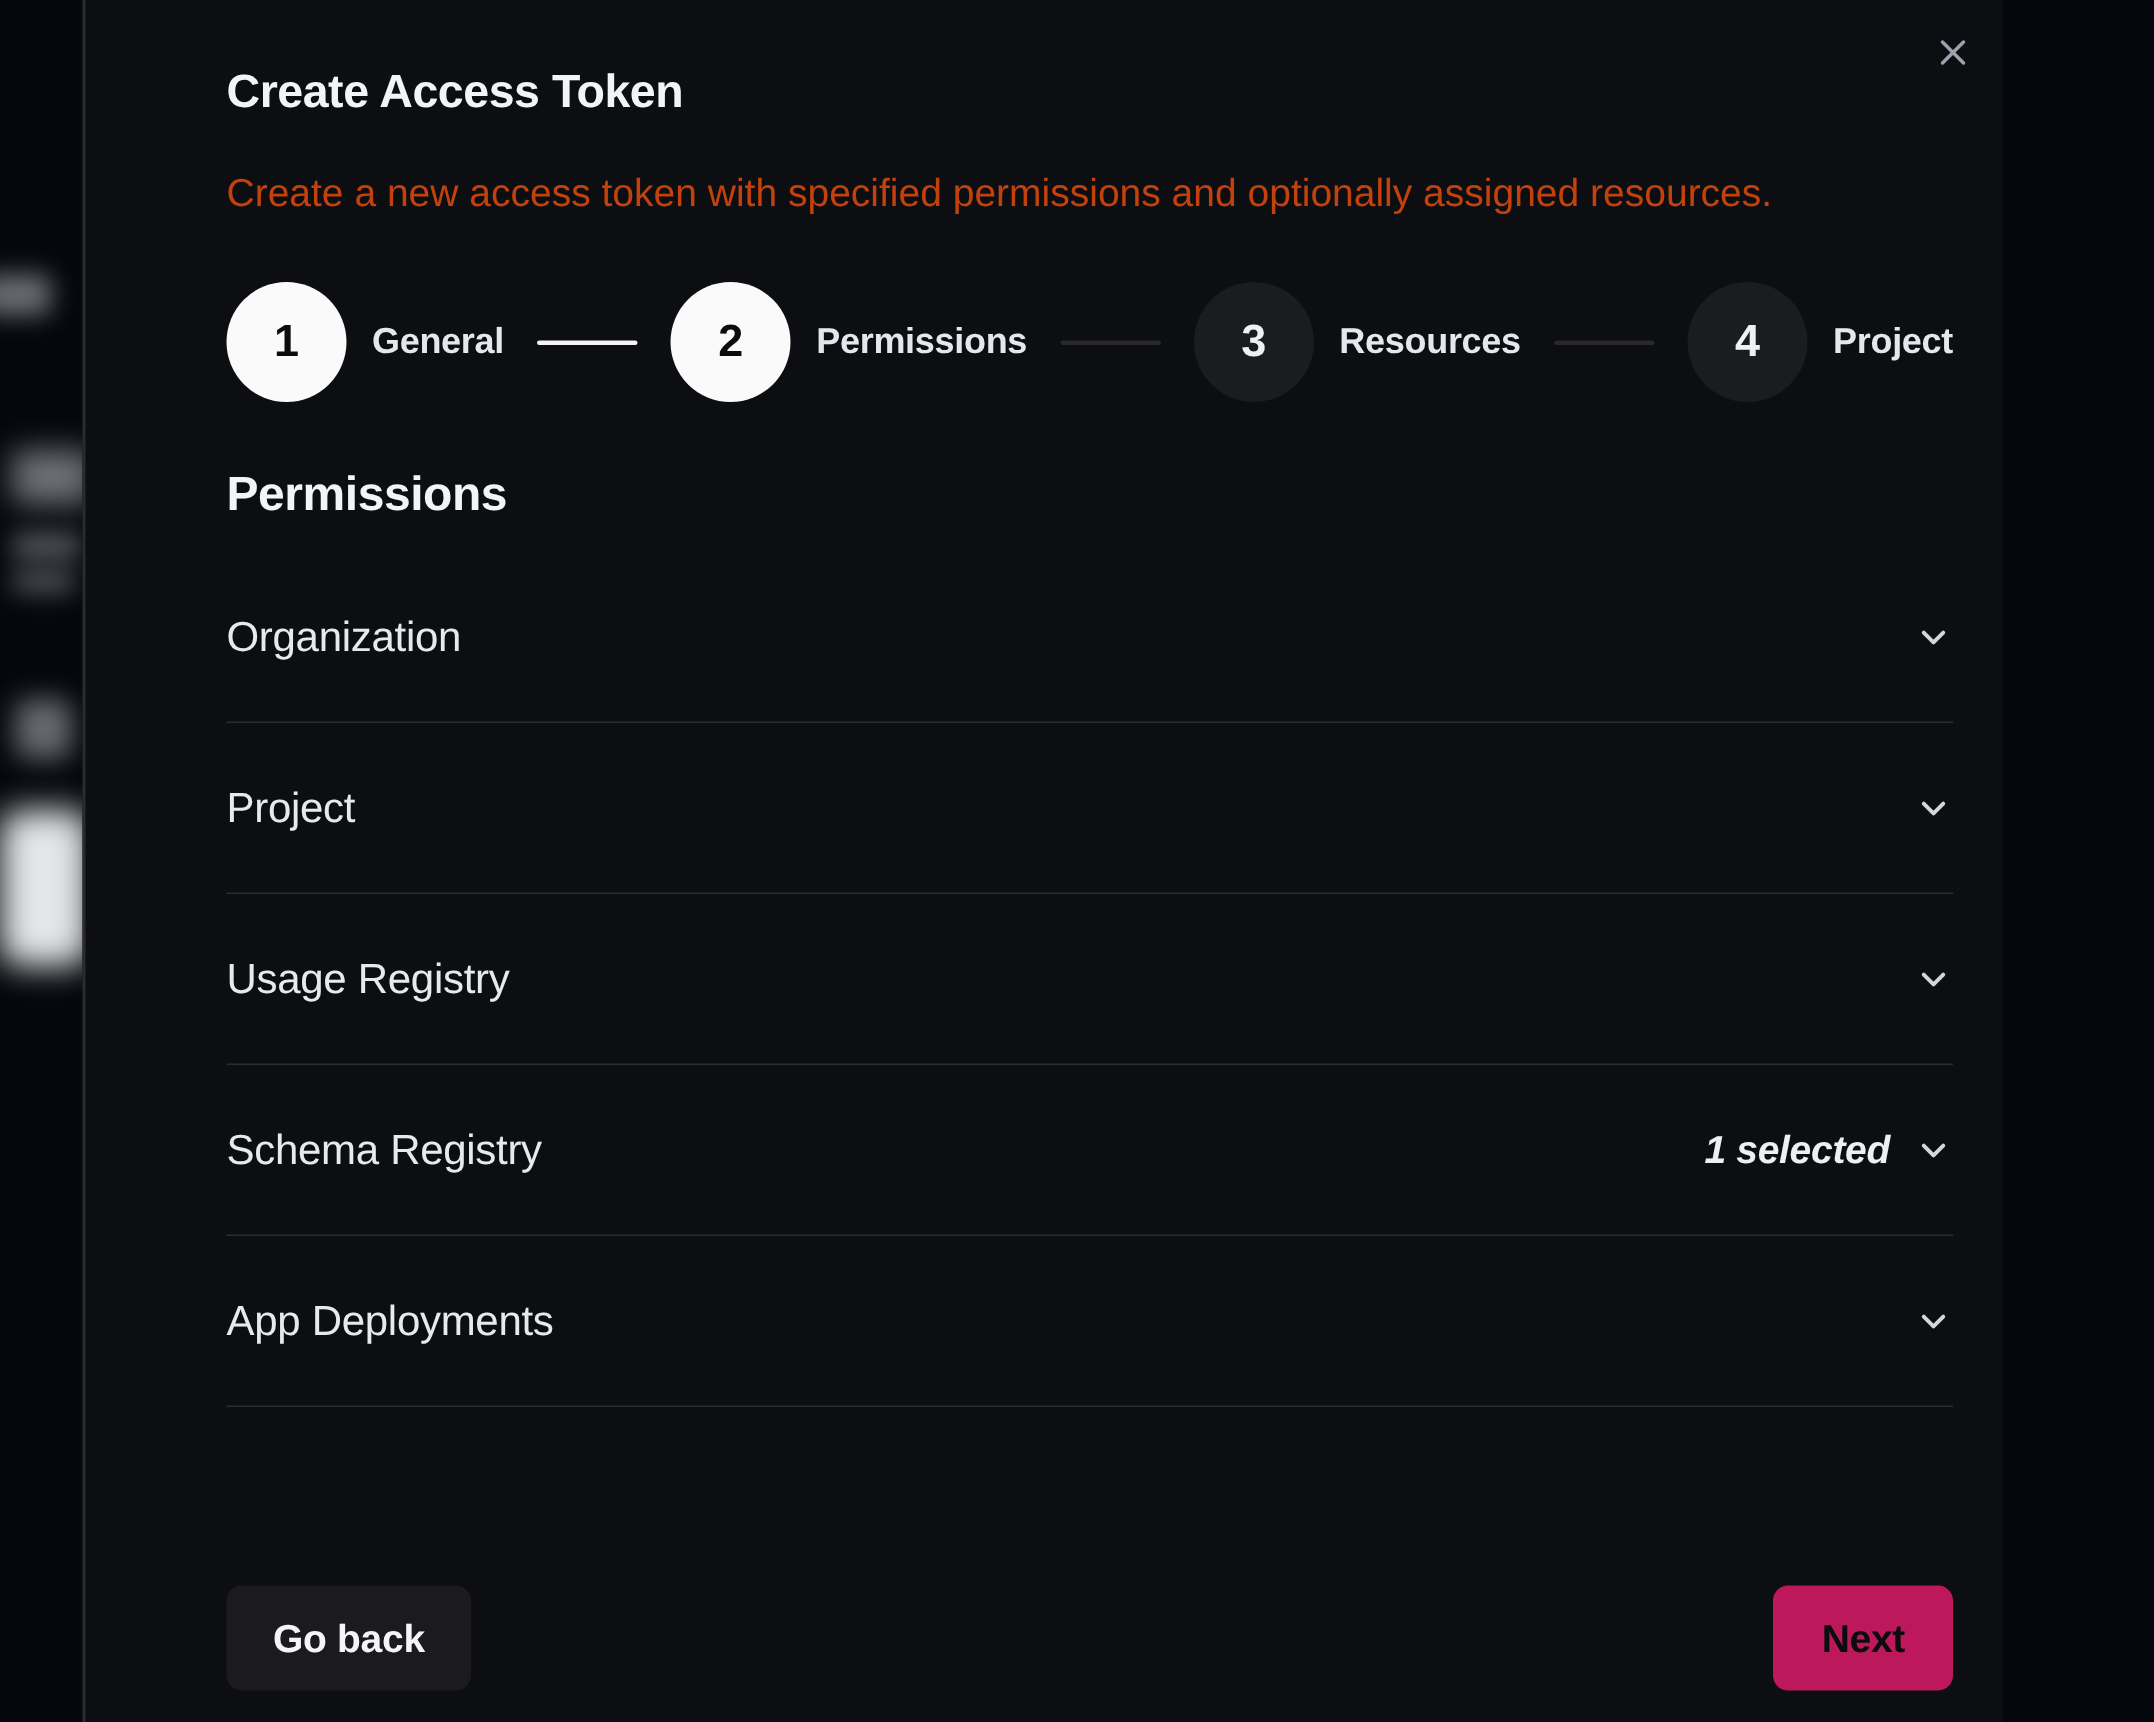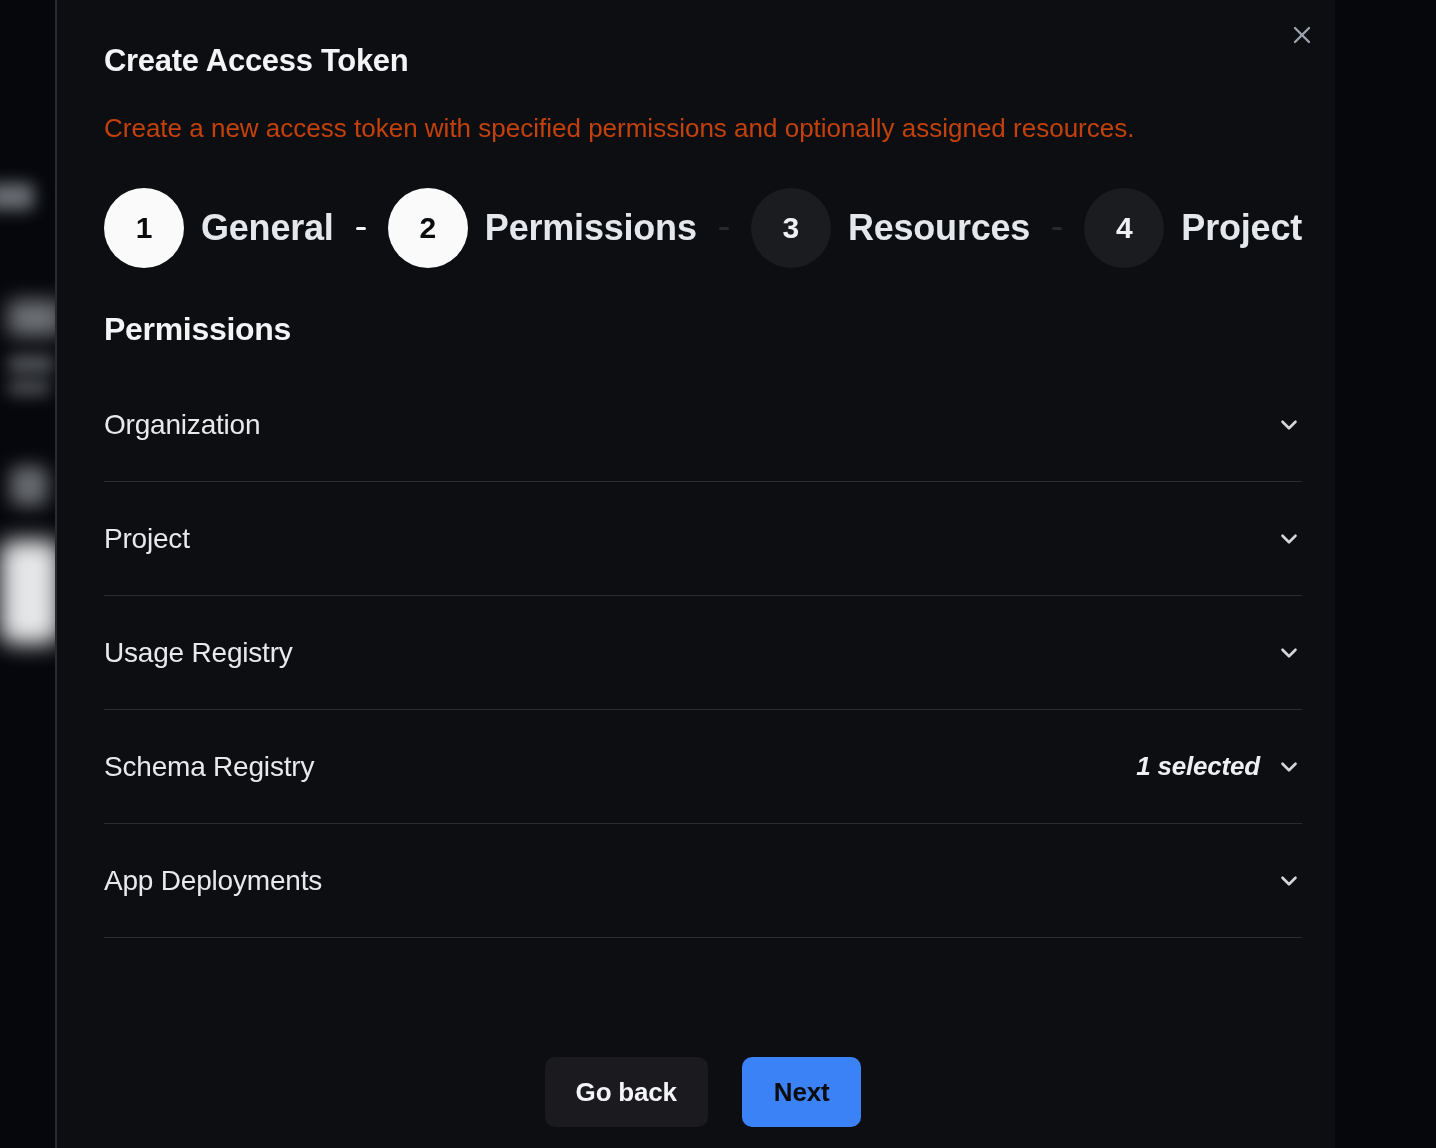--- a/index.html
+++ b/index.html
@@ -25,20 +25,21 @@
 
   
   .modal {
     position: absolute;
     z-index: 2;
     left: 55px; top: 0;
     width: 1280px;
     height: 1148px;
     background: #0d0e11;
     border-left: 2px solid #2a2a2f;
+    padding-left: 47px;
   }
   .close-btn {
     position: absolute;
     top: 18px; right: 16px;
     width: 34px; height: 34px;
     background: transparent;
     border: none;
     cursor: pointer;
     display: flex; align-items: center; justify-content: center;
   }
@@ -74,21 +75,21 @@
     width: 80px; height: 80px;
     border-radius: 50%;
     display: flex; align-items: center; justify-content: center;
     font-size: 30px; font-weight: 600;
     flex: 0 0 auto;
   }
   .step-circle.on  { background: #fafafa; color: #0b0c0e; }
   .step-circle.off { background: #1b1c20; color: #eef0f2; }
   .step-label {
     margin-left: 17px;
-    font-size: 36px;
+    font-size: 24px;
     font-weight: 600;
     letter-spacing: -0.2px;
     color: #e4e7eb;
     white-space: nowrap;
   }
   .connector { flex: 1 1 auto; height: 3px; border-radius: 2px; margin: 0 22px; }
   .connector.done { background: #f4f4f5; }
   .connector.todo { background: #29282a; }
 
   
@@ -124,37 +125,37 @@
     margin-right: 16px;
     letter-spacing: -0.2px;
   }
   .acc-badge:empty { display: none; }
   .chevron { display: block; }
 
   
   .footer {
     margin-top: 119px;
     display: flex;
-    justify-content: center;
+    justify-content: space-between;
     align-items: center;
     gap: 34px;
   }
   .btn {
     height: 70px;
     border: none;
     border-radius: 10px;
     font-family: inherit;
     font-size: 26px;
     font-weight: 600;
     letter-spacing: -0.2px;
     cursor: pointer;
     display: flex; align-items: center; justify-content: center;
   }
   .btn-ghost   { background: #1a1a1f; color: #f4f5f7; padding: 0 31px; }
-  .btn-primary { background: #3b82f6; color: #0b0c0e; padding: 0 32px; }
+  .btn-primary { background: #be185d; color: #0b0c0e; padding: 0 32px; }
 </style>
 </head>
 <body>
 
 <div class="viewport">
 
   <div class="bg-blob blob-1"></div>
   <div class="bg-blob blob-2"></div>
   <div class="bg-blob blob-3"></div>
   <div class="bg-blob blob-4"></div>

